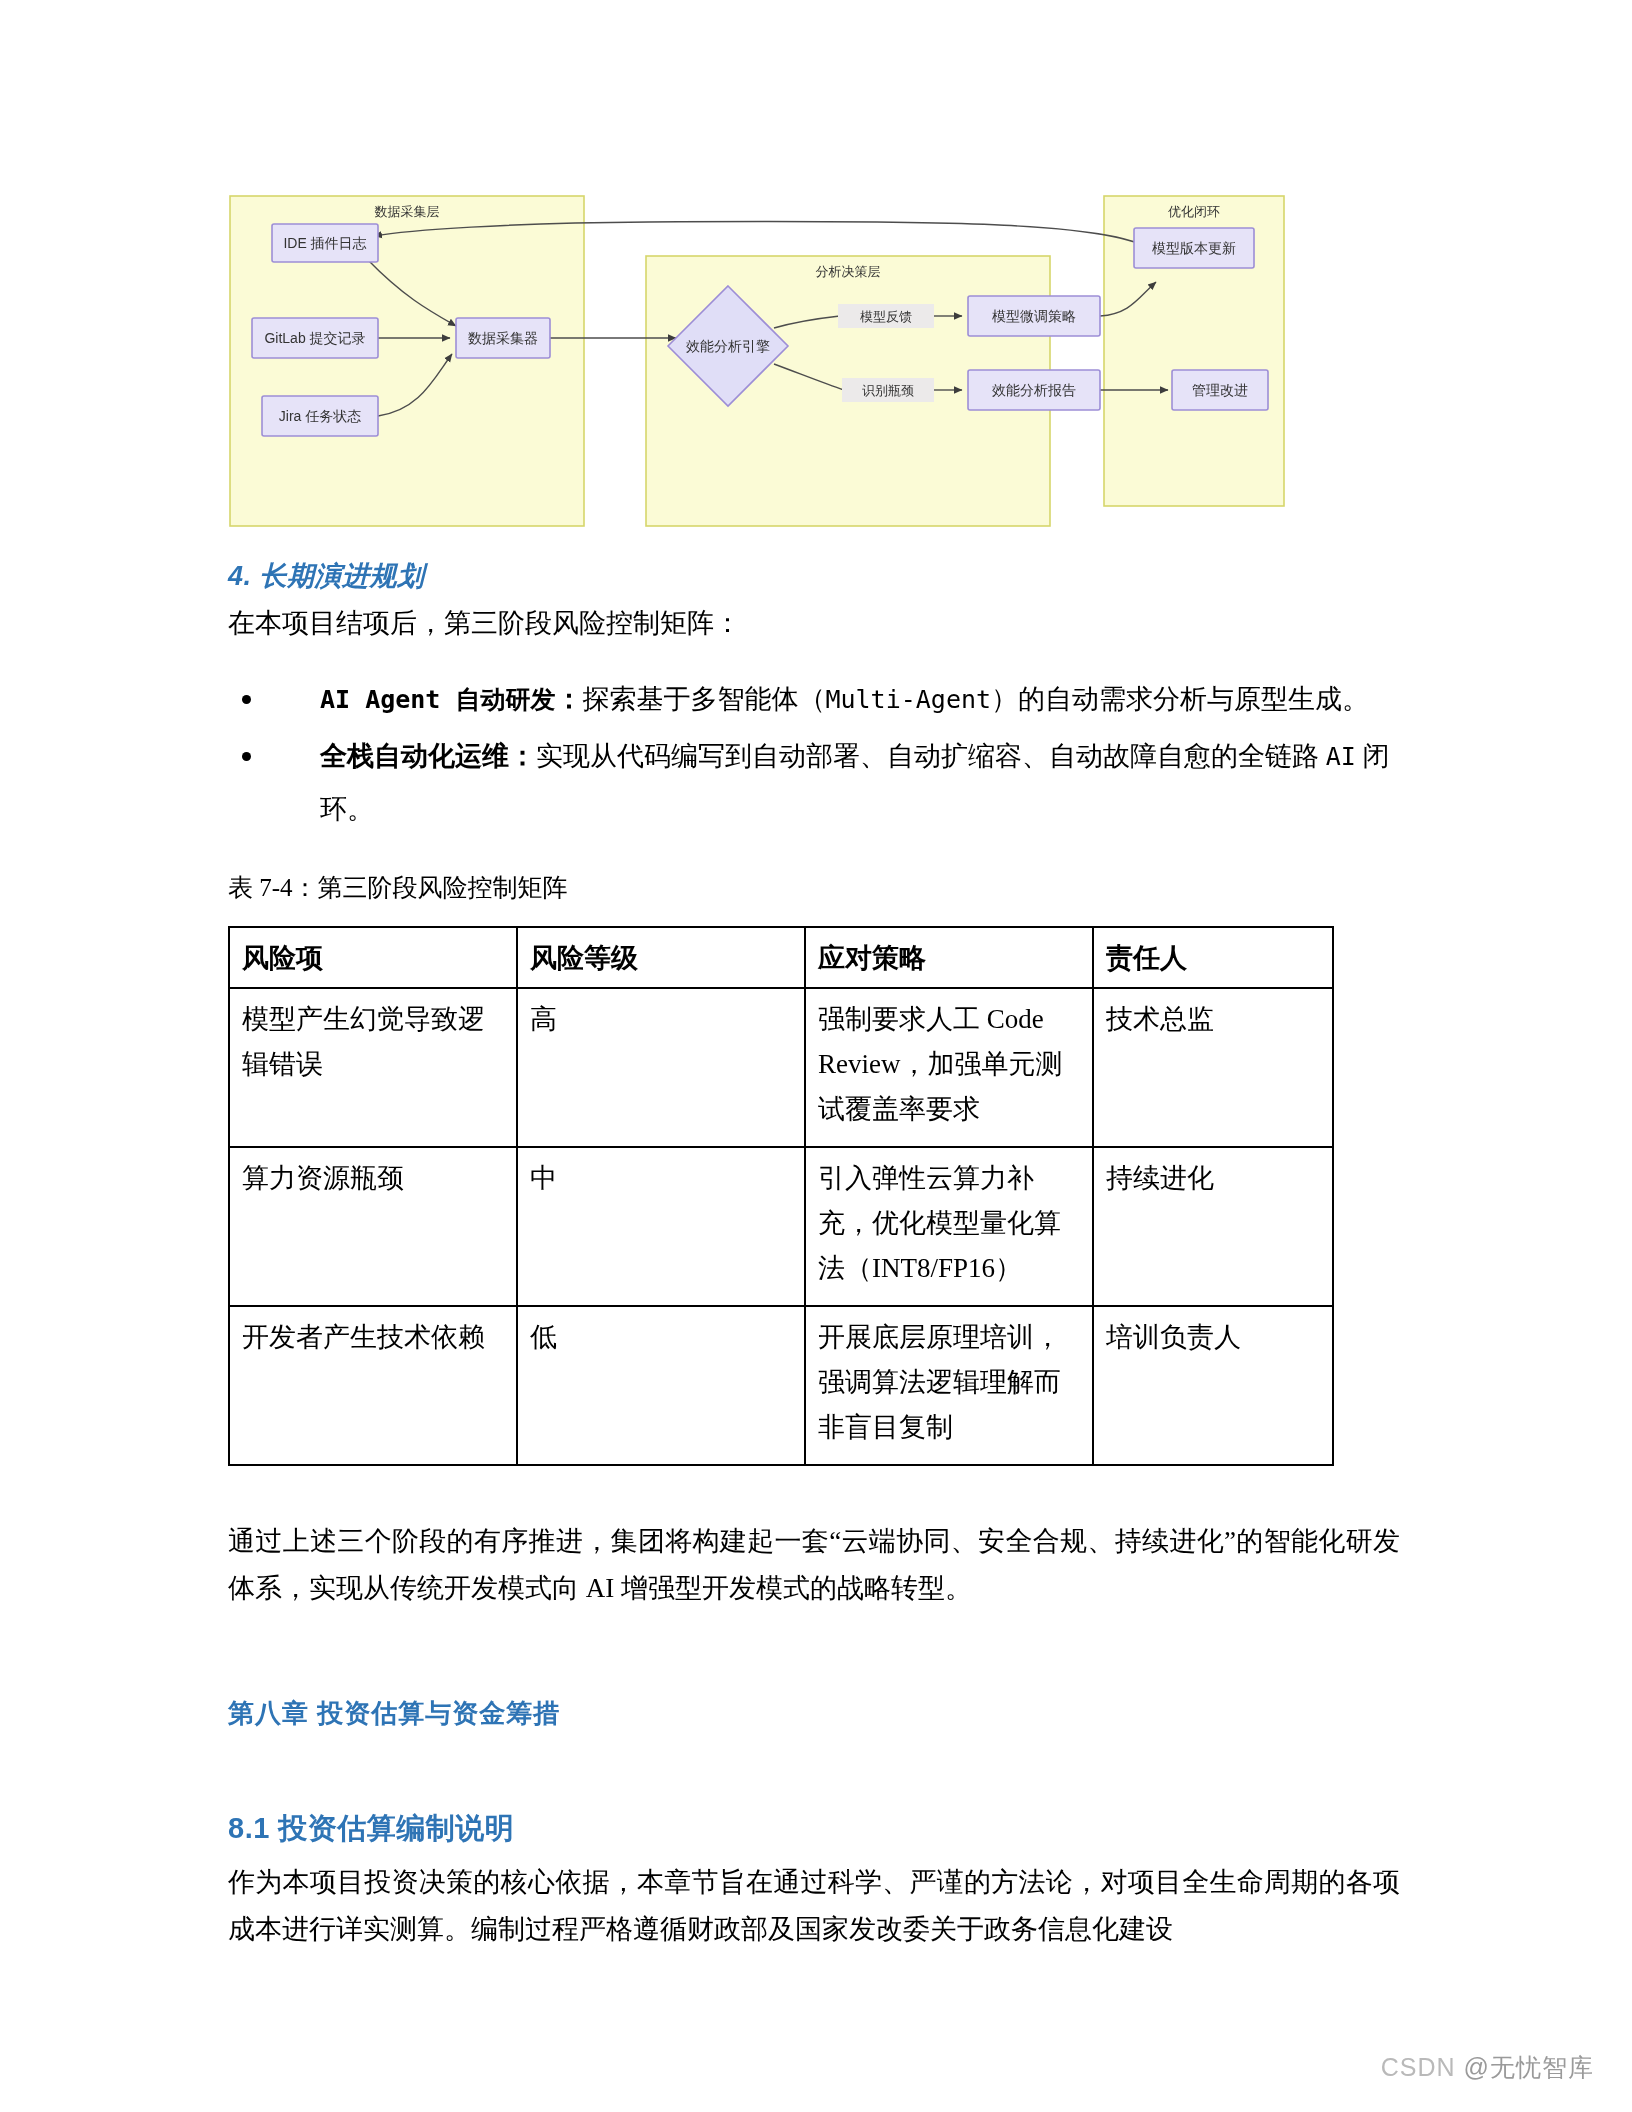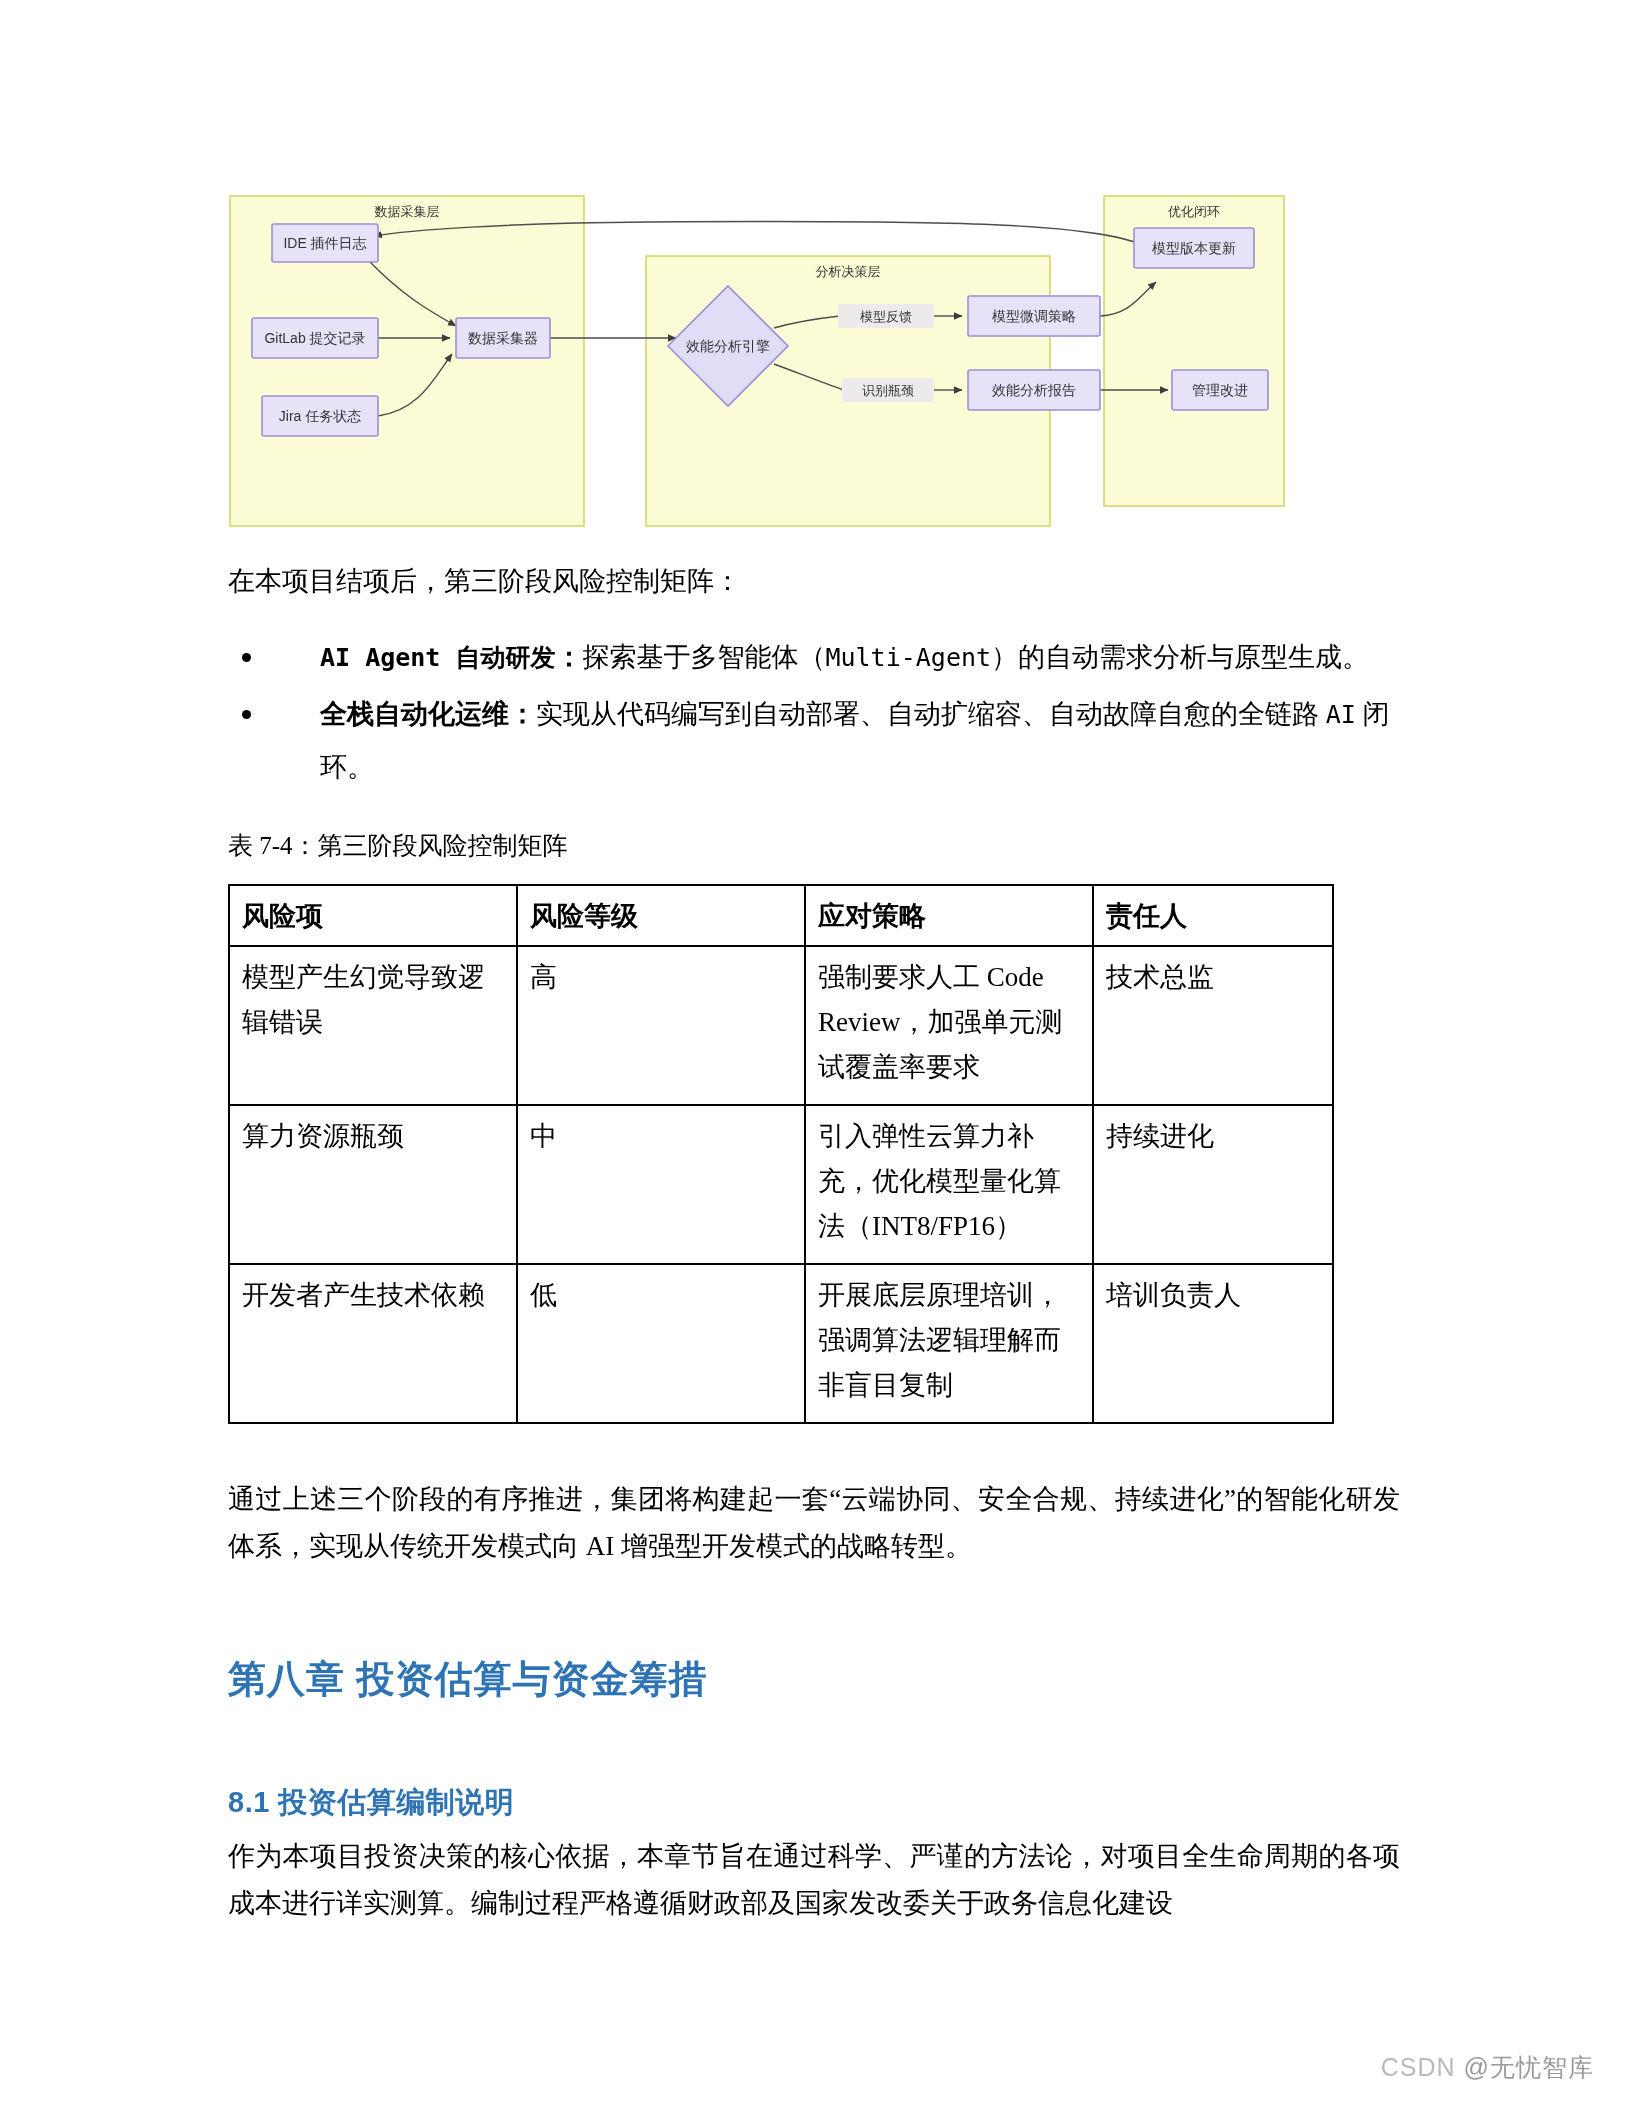--- a/index.html
+++ b/index.html
@@ -119,21 +119,21 @@
 
   .closing {
     margin-top: 52px;
     font-size: 27px;
     line-height: 47px;
   }
 
   .h1-chapter {
     font-family: "Liberation Sans", sans-serif;
     font-weight: bold;
-    font-size: 38px;
+    font-size: 26px;
     color: #2E74B5;
     margin: 84px 0 0 0;
     letter-spacing: 1px;
   }
   .h2-section {
     font-family: "Liberation Sans", sans-serif;
     font-weight: bold;
     font-size: 29px;
     color: #2E74B5;
     margin: 78px 0 10px 0;
@@ -275,20 +275,21 @@
 
       <g>
         <rect x="944" y="192" width="96" height="40" rx="2" fill="#e6e3f8" stroke="#9d8ed6" stroke-width="1.6"></rect>
         <text class="dnode" x="992" y="217" text-anchor="middle">管理改进</text>
       </g>
     </svg>
   </div>
 
   <div class="content">
 
+    <h3 class="h-sub-italic">4. 长期演进规划</h3>
 
     <p class="para">在本项目结项后，第三阶段风险控制矩阵：</p>
 
     <ul class="bullets">
       <li>
         <span class="mono-b">AI Agent 自动研发</span><span class="bold-cn">：</span><span>探索基于多智能体（</span><span class="mono">Multi-Agent</span><span>）的自动需求分析与原型生成。</span>
       </li>
       <li>
         <span class="bold-cn">全栈自动化运维</span><span class="bold-cn">：</span><span>实现从代码编写到自动部署、自动扩缩容、自动故障自愈的全链路 </span><span class="mono">AI</span><span> 闭环。</span>
       </li>

